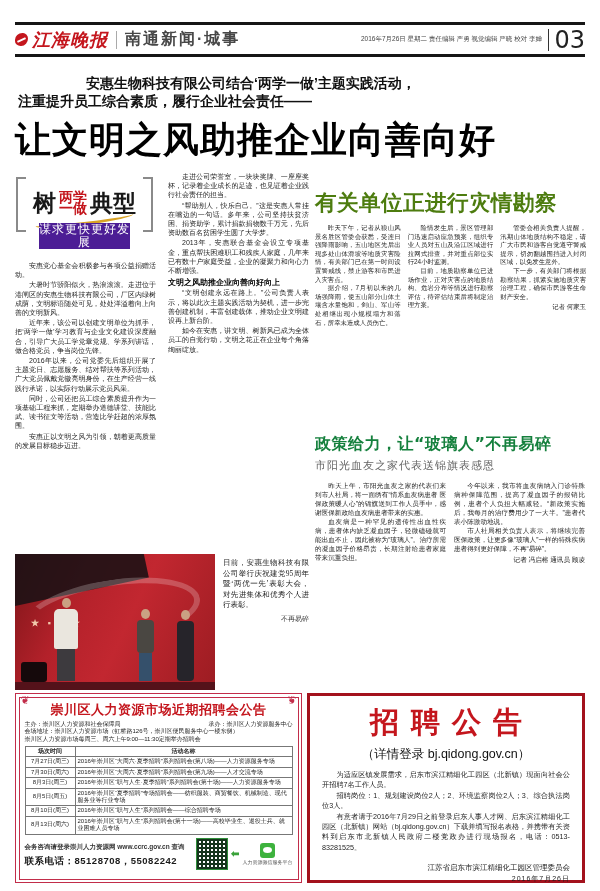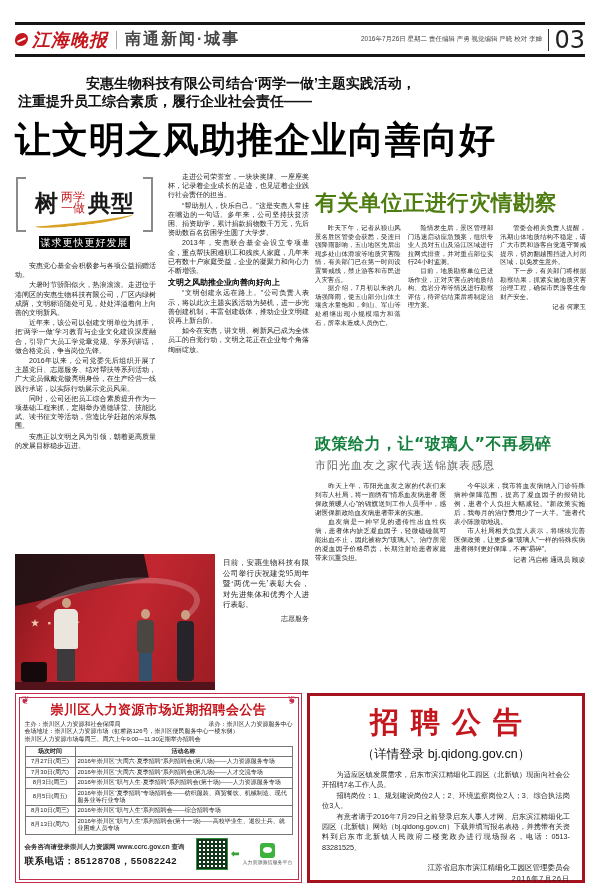--- a/index.html
+++ b/index.html
@@ -37,24 +37,24 @@
   .colL p{text-indent:2em;margin-bottom:1px}
   .subhead{font-weight:bold;font-size:8px;text-indent:0 !important;margin:3px 0;color:#000}
 
   
   .logobox{width:139px;height:84px;margin-bottom:5px;position:relative;display:flex;align-items:center;justify-content:center}
   .lb-bracket{position:absolute;top:5px;bottom:24px;width:10px;border:2px solid #8a8a8a}
   .lb-bracket.l{left:1px;border-right:none}
   .lb-bracket.r{right:1px;border-left:none}
   .lb-main{display:flex;align-items:center;gap:3px;margin-bottom:22px;position:relative;z-index:2}
   .lb-char{font-size:23px;font-weight:900;font-family:"DejaVu Serif",serif;color:#181818}
-  .lb-mid{display:flex;flex-direction:column;align-items:center;color:#c4161d;font-weight:normal;font-size:12px;line-height:11px}
+  .lb-mid{display:flex;flex-direction:column;align-items:center;color:#c4161d;font-weight:bold;font-size:14px;line-height:11px}
   .lb-swoosh{position:absolute;left:20px;right:20px;bottom:31px;height:10px;border-bottom:3px solid #d8a224;
              border-radius:0 0 60% 40%;transform:rotate(-6deg)}
-  .lb-banner{position:absolute;left:24px;right:24px;bottom:7px;background:#000000;color:#fff;font-size:10px;
+  .lb-banner{position:absolute;left:24px;right:24px;bottom:7px;background:#4c1d95;color:#fff;font-size:12px;
              text-align:center;line-height:13px;letter-spacing:1px;z-index:2}
 
   
   .photo{position:absolute;left:0;top:382px;width:200px;height:136px;overflow:hidden;
          background:linear-gradient(115deg,#7e1519 0%,#b3212a 30%,#c22730 55%,#9c1c22 100%)}
   .ph-dark{position:absolute;left:-22px;top:-32px;width:150px;height:72px;background:#191114;transform:rotate(-12deg);opacity:.88}
   .ph-swoosh{position:absolute;left:8px;top:26px;width:178px;height:64px;border:6px solid rgba(255,255,255,.22);
              border-radius:50%;border-bottom-color:transparent;border-left-color:transparent;transform:rotate(-9deg)}
   .ph-text{position:absolute;left:16px;top:64px;color:rgba(255,233,196,.85);font-size:9px;font-weight:bold;letter-spacing:3px}
   .fig{position:absolute;bottom:9px}
@@ -201,21 +201,21 @@
       </div>
       <div class="fig w2">
         <div class="head"></div>
           <div class="body"></div>
       </div>
       <div class="ph-speaker"></div>
       <div class="ph-stage"></div>
     </div>
     <div class="caption">
       <span>日前，安惠生物科技有限公司举行庆祝建党95周年暨‘两优一先’表彰大会，对先进集体和优秀个人进行表彰。</span>
-      <div class="credit">志愿服务</div>
+      <div class="credit">不再易碎</div>
     </div>
   </section>
 
   <section class="right-region">
     <article class="artA">
       <h2 class="hA">有关单位正进行灾情勘察</h2>
       <div class="bodyA">
         <div class="cA">
           <p>昨天下午，记者从狼山风景名胜区管委会获悉，受连日强降雨影响，五山地区先后出现多处山体滑坡等地质灾害险情，有关部门已在第一时间设置警戒线，禁止游客和市民进入灾害点。</p>
           <p>据介绍，7月初以来的几场强降雨，使五山部分山体土壤含水量饱和，剑山、军山等处相继出现小规模塌方和落石，所幸未造成人员伤亡。</p>

